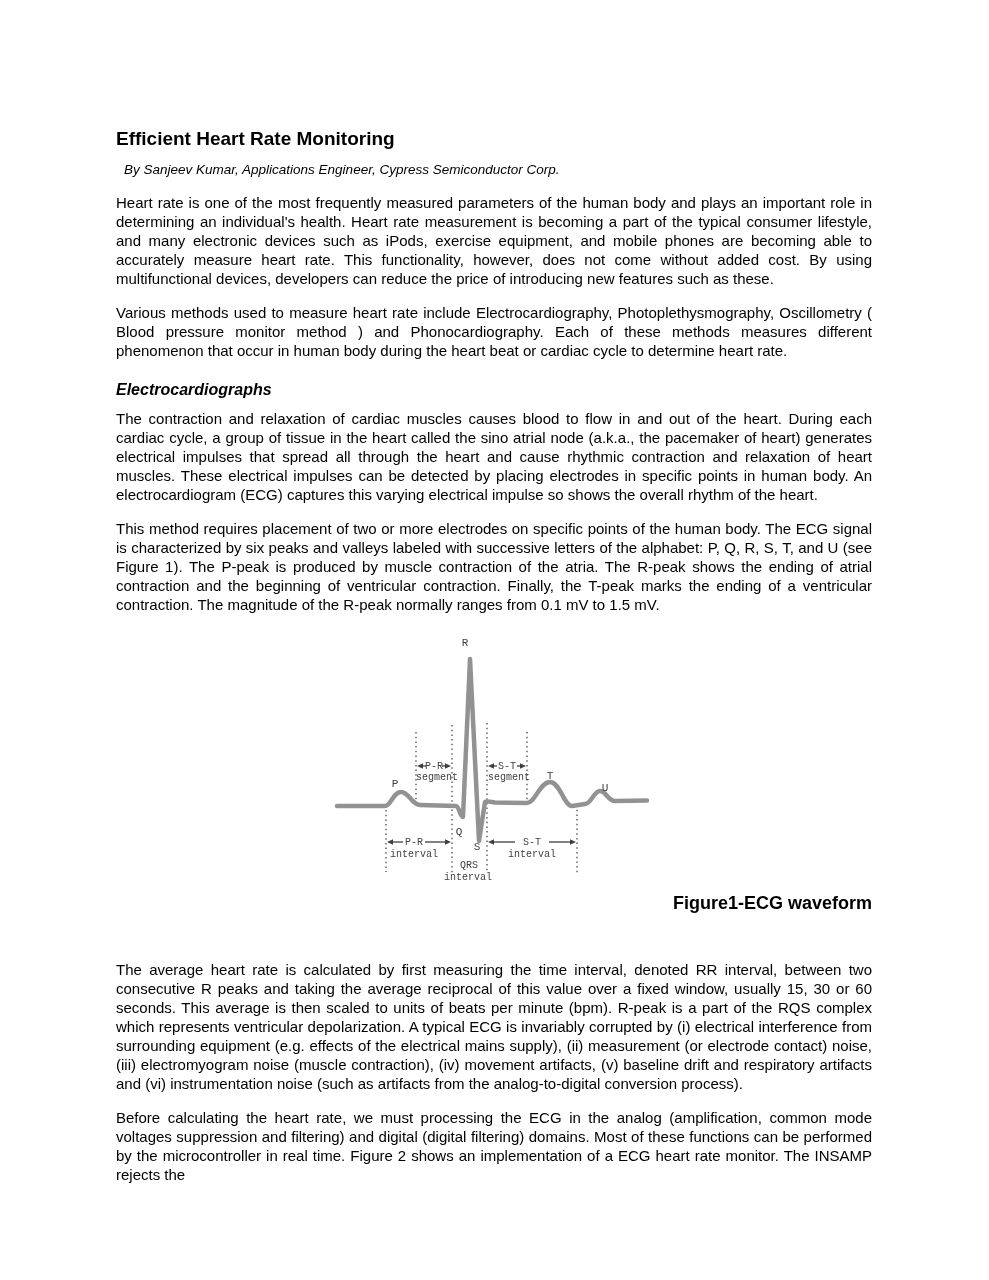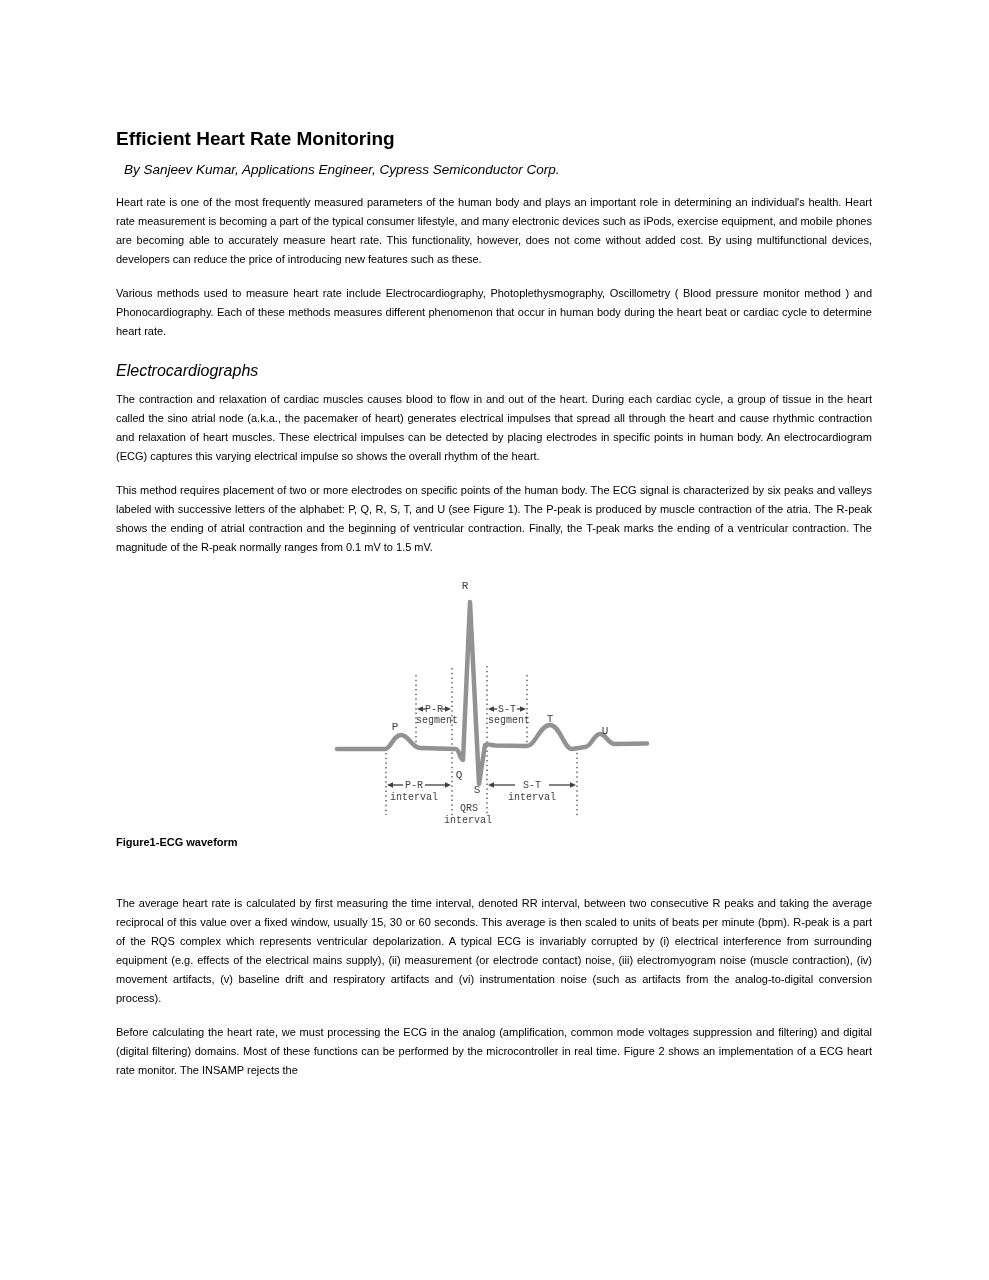--- a/index.html
+++ b/index.html
@@ -26,45 +26,45 @@
     font-weight: bold;
     margin: 0 0 12px 0;
   }
   p.byline {
     font-size: 13.5px;
     line-height: 16px;
     font-style: italic;
     margin: 0 0 15px 8px;
   }
   p.body-par {
-    font-size: 11px;
+    font-size: 15px;
     line-height: 19px;
     text-align: justify;
     margin: 0 0 15px 0;
   }
   h2.section-heading {
     font-size: 16px;
     line-height: 18px;
-    font-weight: normal;
+    font-weight: bold;
     font-style: italic;
     margin: 21px 0 10px 0;
   }
   figure.ecg-figure {
     margin: 13px 0 46px 0;
     text-align: center;
   }
   figure.ecg-figure svg {
     display: block;
     margin: 0 auto;
   }
   figcaption.fig-caption {
-    font-size: 11px;
+    font-size: 18px;
     font-weight: bold;
     margin-top: 9px;
-    text-align: left;
+    text-align: right;
   }
   
   .ecg-trace {
     fill: none;
     stroke-width: 4.5;
     stroke-linecap: round;
     stroke-linejoin: round;
   }
   .dot-line {
     stroke: #5a5a5a;

